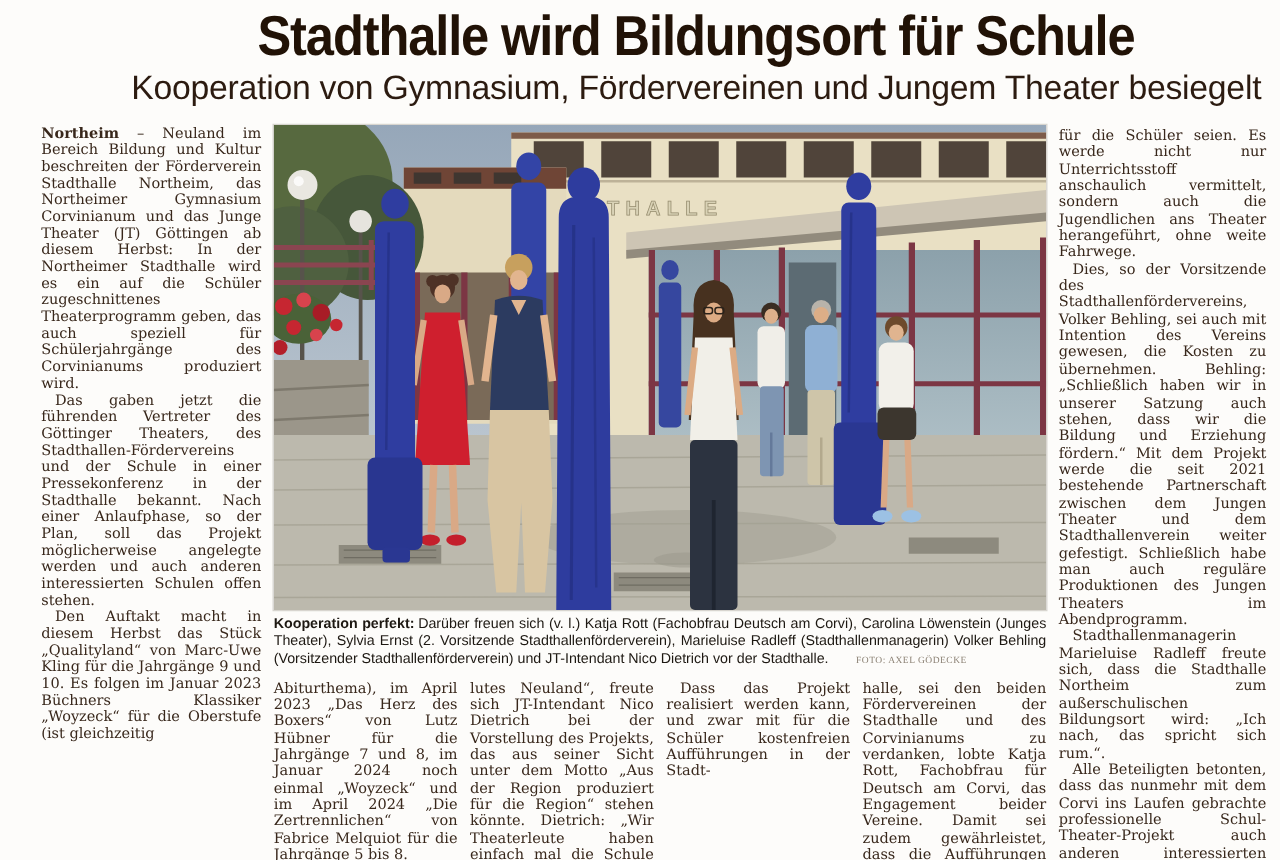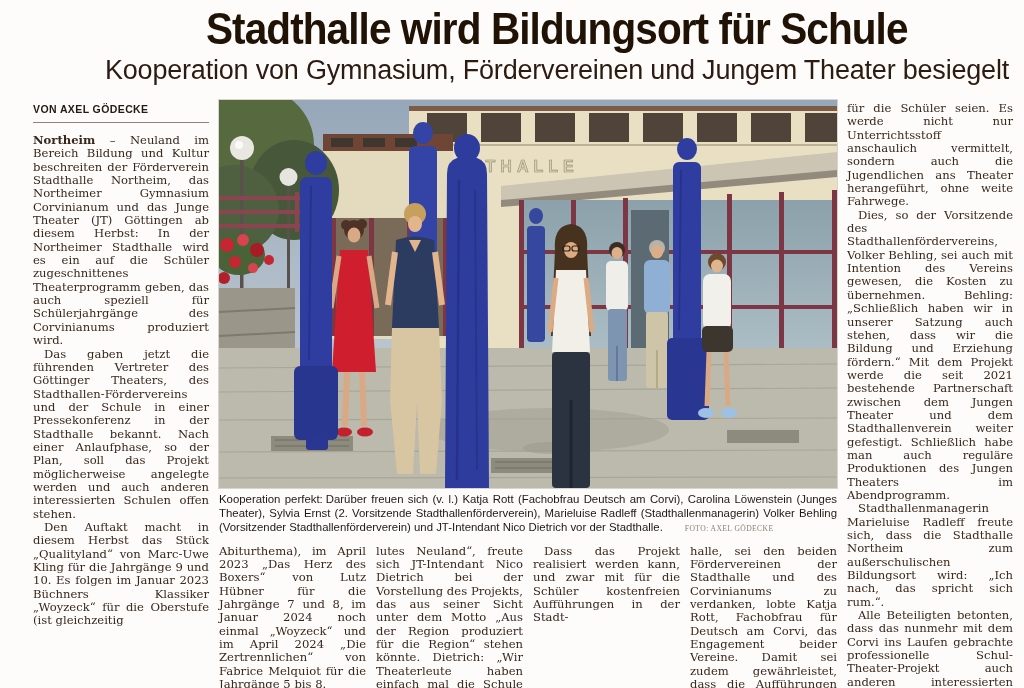--- a/index.html
+++ b/index.html
@@ -66,21 +66,21 @@
   
   .photo{display:block;width:618px;height:388px;background:#9aa9ba;outline:1px solid #d8d5cf;}
   .caption{
     margin-top:5px;
     font-family:"Liberation Sans", sans-serif;
     font-size:11.4px;
     line-height:13.9px;
     text-align:justify;
     color:#1d1812;
   }
-  .cap-lead{font-weight:400;margin-right:3px;}
+  .cap-lead{font-weight:700;margin-right:3px;}
   .cap-credit{
     font-size:7.6px;
     letter-spacing:0.4px;
     color:#8b8174;
     margin-left:22px;
     white-space:nowrap;
     font-family:Liberation Serif, serif;
   }
   .mid-cols{display:flex;gap:10px;margin-top:9px;}
   .mid-col{flex:1;min-width:0;}
@@ -91,21 +91,20 @@
 <div class="page">
 
   <div class="masthead">
     <div><span class="headline">Stadthalle wird Bildungsort für Schule</span></div>
     <div class="subheadline">Kooperation von Gymnasium, Fördervereinen und Jungem Theater besiegelt</div>
   </div>
 
   <div class="content">
 
     <div class="col-left body-text">
-      <div class="byline">VON AXEL GÖDECKE</div>
       <p class="no-indent"><span class="bold">Northeim</span><span> – Neuland im Bereich Bildung und Kultur beschreiten der Förderverein Stadthalle Northeim, das Northeimer Gymnasium Corvinianum und das Junge Theater (JT) Göttingen ab diesem Herbst: In der Northeimer Stadthalle wird es ein auf die Schüler zugeschnittenes Theaterprogramm geben, das auch speziell für Schülerjahrgänge des Corvinianums produziert wird.</span></p>
       <p>Das gaben jetzt die führenden Vertreter des Göttinger Theaters, des Stadthallen-Fördervereins und der Schule in einer Pressekonferenz in der Stadthalle bekannt. Nach einer Anlaufphase, so der Plan, soll das Projekt möglicherweise angelegte werden und auch anderen interessierten Schulen offen stehen.</p>
       <p>Den Auftakt macht in diesem Herbst das Stück „Qualityland“ von Marc-Uwe Kling für die Jahrgänge 9 und 10. Es folgen im Januar 2023 Büchners Klassiker „Woyzeck“ für die Oberstufe (ist gleichzeitig</p>
     </div>
 
     <div class="center">
 
       <svg class="photo" viewBox="0 0 618 388" aria-hidden="true">
         <defs>
           <linearGradient id="sky" x1="0" y1="0" x2="0" y2="1">

